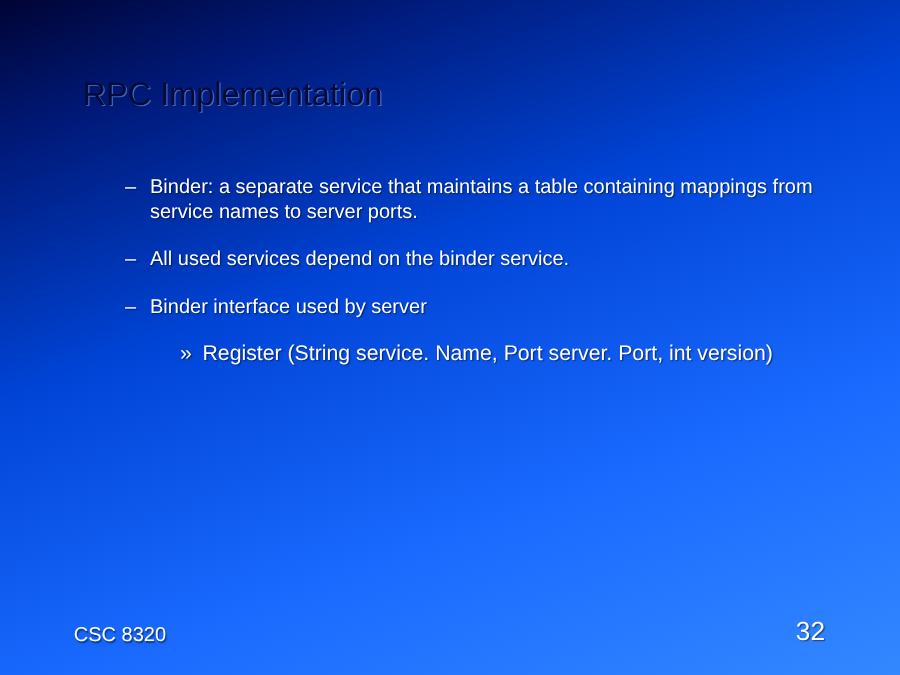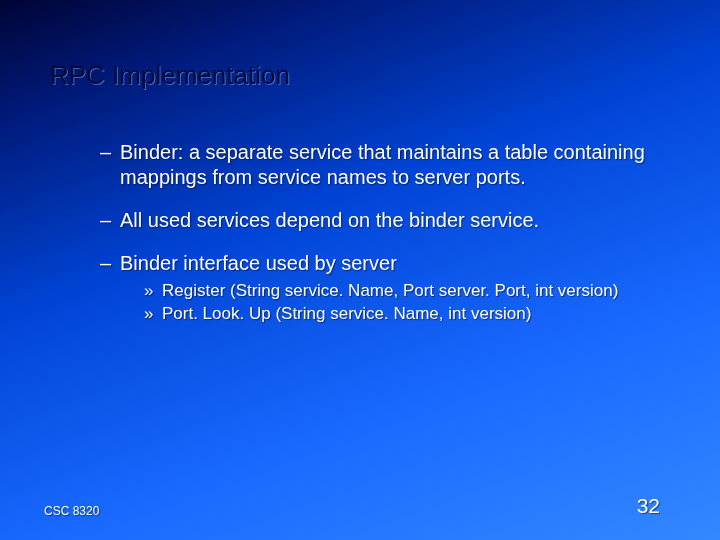--- a/index.html
+++ b/index.html
@@ -14,35 +14,35 @@
     width: 720px;
     height: 540px;
     background: linear-gradient(160deg, #000435 0%, #001a7a 15%, #0044d6 40%, #1a6aff 70%, #3388ff 100%);
     position: relative;
     color: #ffffff;
     box-sizing: border-box;
   }
   .title {
     position: absolute;
     top: 60px;
-    left: 50px;
+    left: 66px;
     font-size: 26px;
     color: #020a3a;
     font-weight: normal;
     text-shadow: 1px 1px 0 rgba(120,150,220,0.6);
     text-align: right;
   }
   .content {
     position: absolute;
     top: 140px;
     left: 100px;
     right: 50px;
   }
   .bullet1 {
-    font-size: 20px;
+    font-size: 16px;
     color: #ffffff;
     margin-bottom: 18px;
     position: relative;
     padding-left: 20px;
     line-height: 1.25;
     text-shadow: 1px 1px 1px rgba(0,0,20,0.5);
   }
   .bullet1::before {
     content: "–";
     position: absolute;
@@ -60,22 +60,22 @@
   }
   .bullet2::before {
     content: "»";
     position: absolute;
     left: 0;
     top: 0;
   }
   .footer-left {
     position: absolute;
     bottom: 22px;
-    left: 44px;
-    font-size: 12px;
+    left: 59px;
+    font-size: 16px;
     color: #ffffff;
     text-shadow: 1px 1px 1px rgba(0,0,20,0.5);
   }
   .footer-right {
     position: absolute;
     bottom: 22px;
     right: 60px;
     font-size: 21px;
     color: #ffffff;
     text-shadow: 1px 1px 1px rgba(0,0,20,0.5);
@@ -91,29 +91,26 @@
   <div class="content">
 
     <div class="bullet1">
       <span>Binder: a separate service that maintains a table containing mappings from service names to server ports.</span>
     </div>
 
     <div class="bullet1">
       <span>All used services depend on the binder service.</span>
     </div>
 
-    <div class="bullet1" style="margin-bottom:4px;">
+    <div class="bullet1" style="margin-bottom:16px;">
       <span>Binder interface used by server</span>
     </div>
     <div class="bullet2">
       <span>Register (String service. Name, Port server. Port, int version)</span>
     </div>
 
-    <div class="bullet2">
-      <span>Port. Look. Up (String service. Name, int version)</span>
-    </div>
 
   </div>
 
   <div class="footer-left">CSC 8320</div>
   <div class="footer-right">32</div>
 
 </div>
 
 </body></html>

